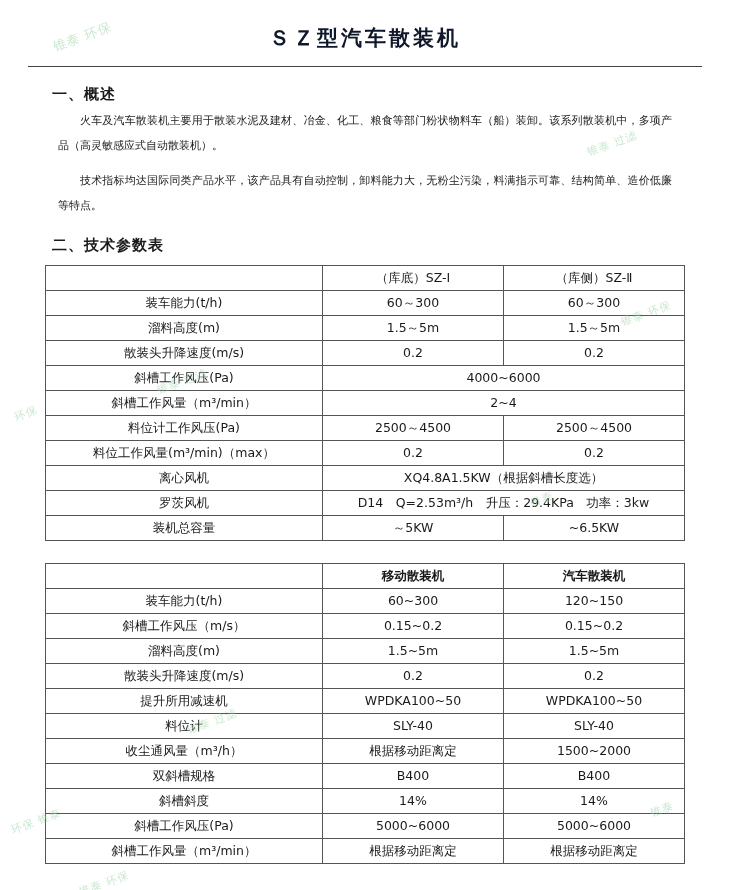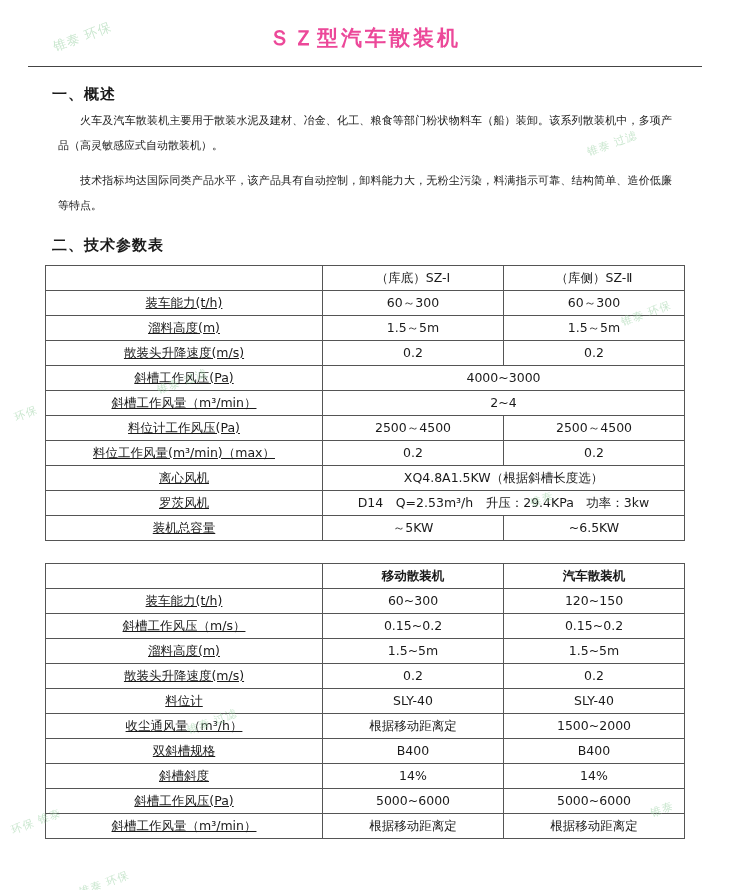--- a/index.html
+++ b/index.html
@@ -33,21 +33,21 @@
     white-space: nowrap;
     pointer-events: none;
     font-family: "DejaVu Sans", "Liberation Sans", sans-serif;
   }
   .title {
     text-align: center;
     font-size: 21px;
     font-weight: bold;
     letter-spacing: 3px;
     padding-top: 10px;
-    color: #ec4899;
+    color: #0f172a;
     font-family: "DejaVu Sans", "Liberation Sans", sans-serif;
   }
   .title-rule {
     border: 0;
     border-top: 1px solid #444;
     margin: 7px 4px 0 4px;
   }
   .sec-head {
     font-size: 15px;
     font-weight: bold;
@@ -75,21 +75,20 @@
     border: 1px solid #555;
     height: 20px;
     padding: 2px 4px;
     text-align: center;
     font-weight: normal;
     line-height: 16px;
   }
   table.spec td.lbl {
     text-align: center;
     width: 268px;
-    text-decoration: underline;
   }
   table.spec tr.head td {
     font-size: 12.5px;
   }
   table.t2 {
     margin-top: 22px;
     padding-left: 13px;
   }
   table.t2 td.lbl {
     width: 268px;
@@ -140,21 +139,21 @@
         <td>1.5～5m</td>
         <td>1.5～5m</td>
       </tr>
       <tr>
         <td class="lbl">散装头升降速度(m/s)</td>
         <td>0.2</td>
         <td>0.2</td>
       </tr>
       <tr>
         <td class="lbl">斜槽工作风压(Pa)</td>
-        <td colspan="2">4000~3000</td>
+        <td colspan="2">4000~6000</td>
       </tr>
       <tr>
         <td class="lbl">斜槽工作风量（m³/min）</td>
         <td colspan="2">2~4</td>
       </tr>
       <tr>
         <td class="lbl">料位计工作风压(Pa)</td>
         <td>2500～4500</td>
         <td>2500～4500</td>
       </tr>
@@ -200,20 +199,25 @@
         <td class="lbl">溜料高度(m)</td>
         <td>1.5~5m</td>
         <td>1.5~5m</td>
       </tr>
       <tr>
         <td class="lbl">散装头升降速度(m/s)</td>
         <td>0.2</td>
         <td>0.2</td>
       </tr>
       <tr>
+        <td class="lbl">提升所用减速机</td>
+        <td>WPDKA100~50</td>
+        <td>WPDKA100~50</td>
+      </tr>
+      <tr>
         <td class="lbl">料位计</td>
         <td>SLY-40</td>
         <td>SLY-40</td>
       </tr>
       <tr>
         <td class="lbl">收尘通风量（m³/h）</td>
         <td>根据移动距离定</td>
         <td>1500~2000</td>
       </tr>
       <tr>

